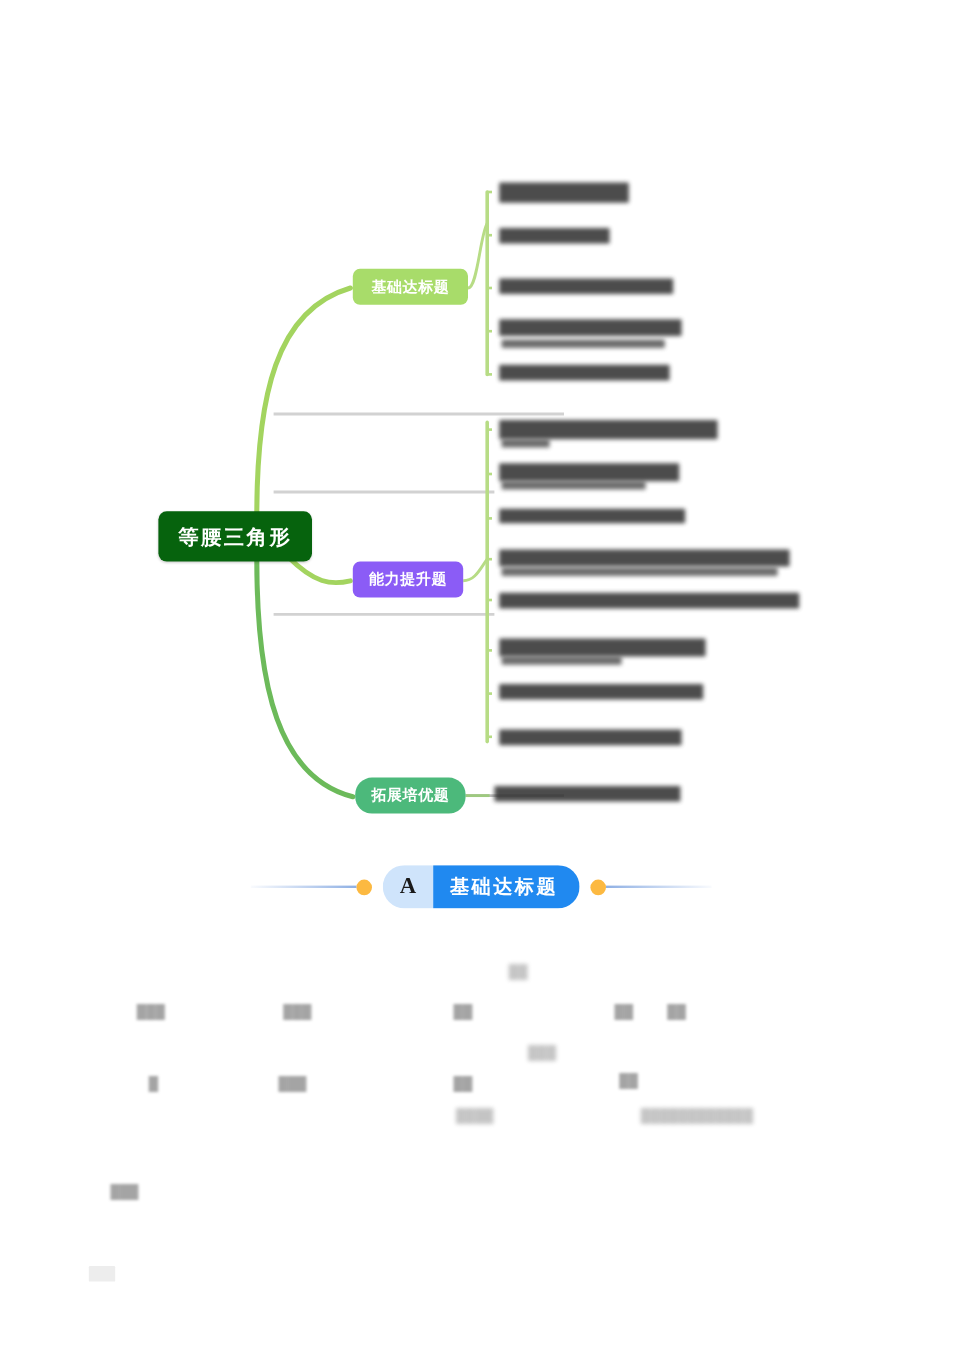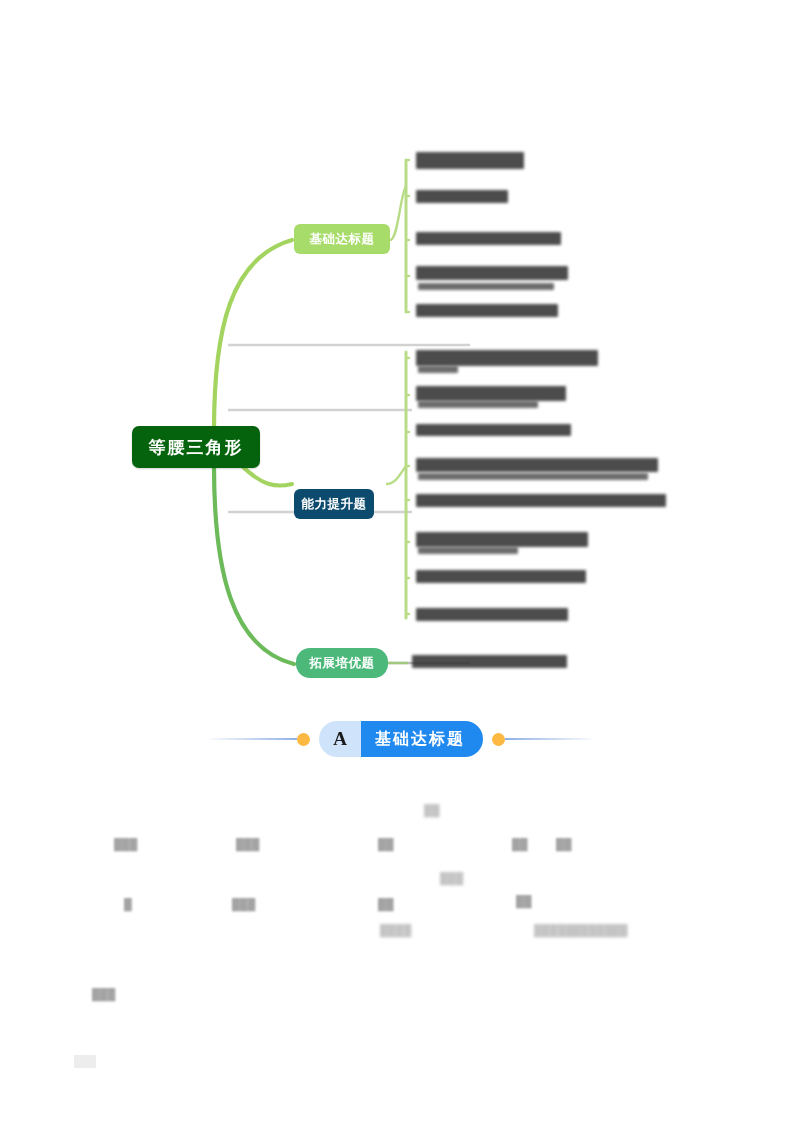--- a/index.html
+++ b/index.html
@@ -67,23 +67,22 @@
   }
   .branch-1 {
     left: 294px;
     top: 224px;
     width: 96px;
     background: #a8dc6a;
   }
   .branch-2 {
     left: 294px;
     top: 468px;
-    width: 80px;
-    background: #0c4a6e;
-    margin-top: 21px;
+    width: 92px;
+    background: #8b5cf6;
   }
   .branch-3 {
     left: 296px;
     top: 648px;
     width: 92px;
     background: #4cb97b;
     border-radius: 14px;
   }
 
   

